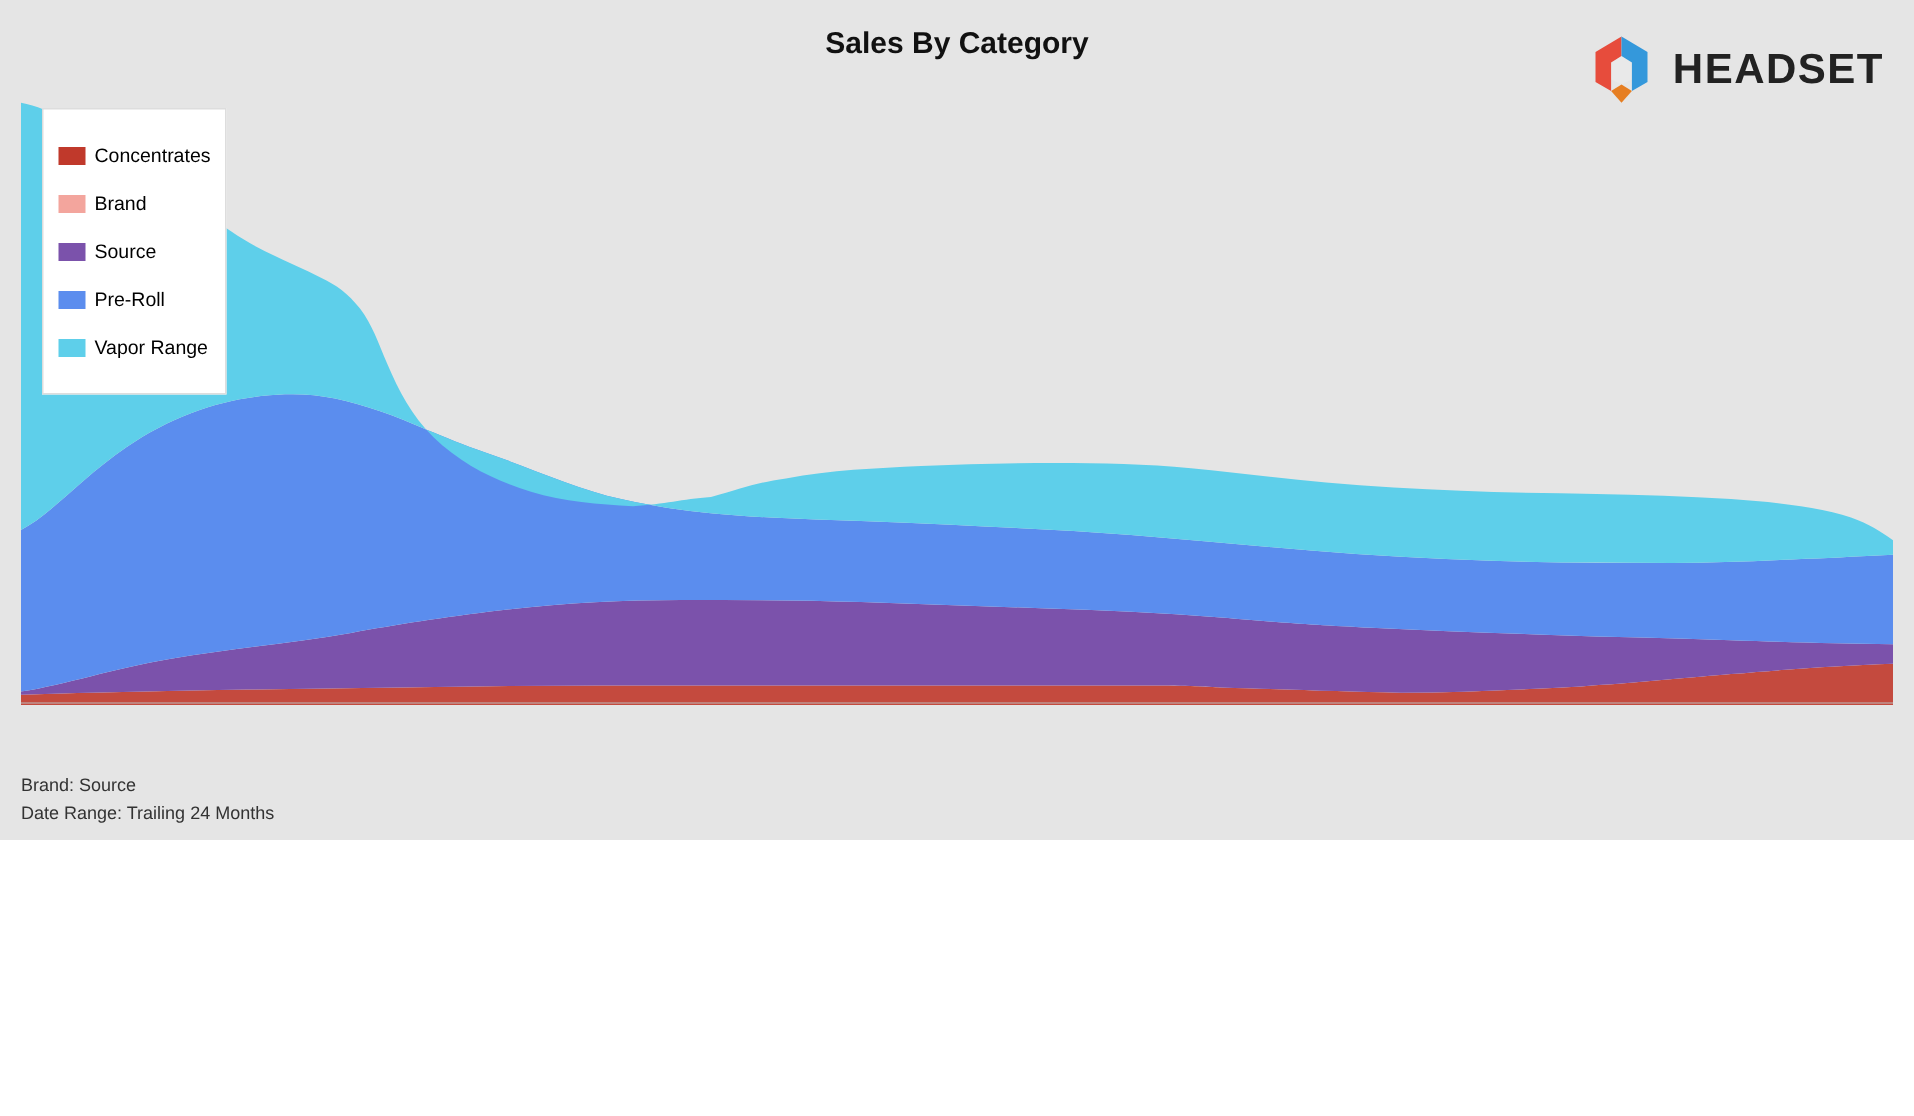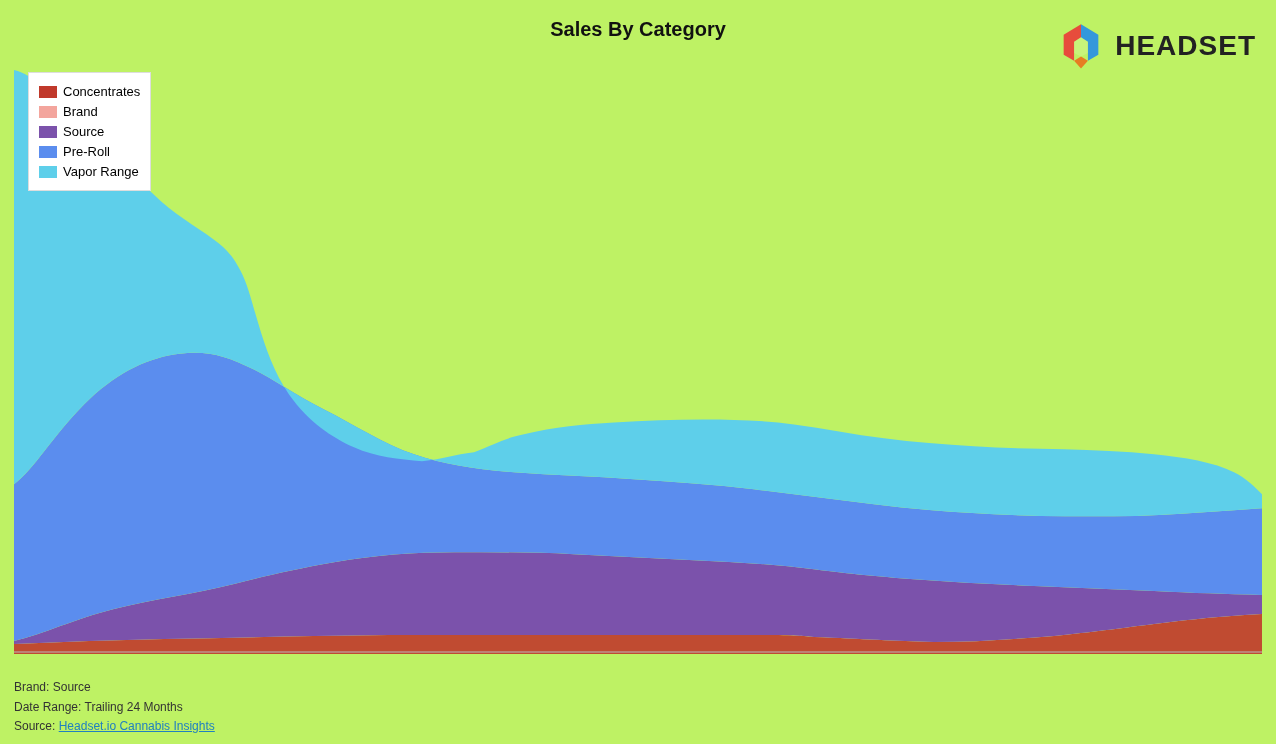--- a/index.html
+++ b/index.html
@@ -6,23 +6,23 @@
     body {
       background: #fff;
       font-family: Arial, sans-serif;
       width: 1276px;
       height: 744px;
       overflow: hidden;
       position: relative;
     }
     .chart-container {
       width: 1276px;
-      height: 744px;
+      height: 560px;
       position: relative;
-      background: #bef264;
+      background: #e5e5e5;
     }
     .chart-title {
       text-align: center;
       font-size: 20px;
       font-weight: bold;
       padding-top: 18px;
       color: #111;
     }
     .headset-logo {
       position: absolute;
@@ -49,21 +49,21 @@
       background: #fff;
       border: 1px solid #ddd;
       padding: 6px 10px;
       font-size: 13px;
       z-index: 10;
     }
     .legend-item {
       display: flex;
       align-items: center;
       gap: 6px;
-      margin: 5px 0;
+      margin: 17px 0;
     }
     .legend-swatch {
       width: 18px;
       height: 12px;
       display: inline-block;
       flex-shrink: 0;
     }
     .chart-area {
       position: absolute;
       top: 65px;
@@ -288,19 +288,15 @@
 
   <div class="footer">
     <div>
       <span class="bold">Brand:</span>
       <span>Source</span>
     </div>
     <div>
       <span class="bold">Date Range:</span>
       <span>Trailing 24 Months</span>
     </div>
-    <div>
-      <span class="bold">Source:</span>
-      <span class="link">Headset.io Cannabis Insights</span>
-    </div>
   </div>
 
 </div>
 
 </body></html>

